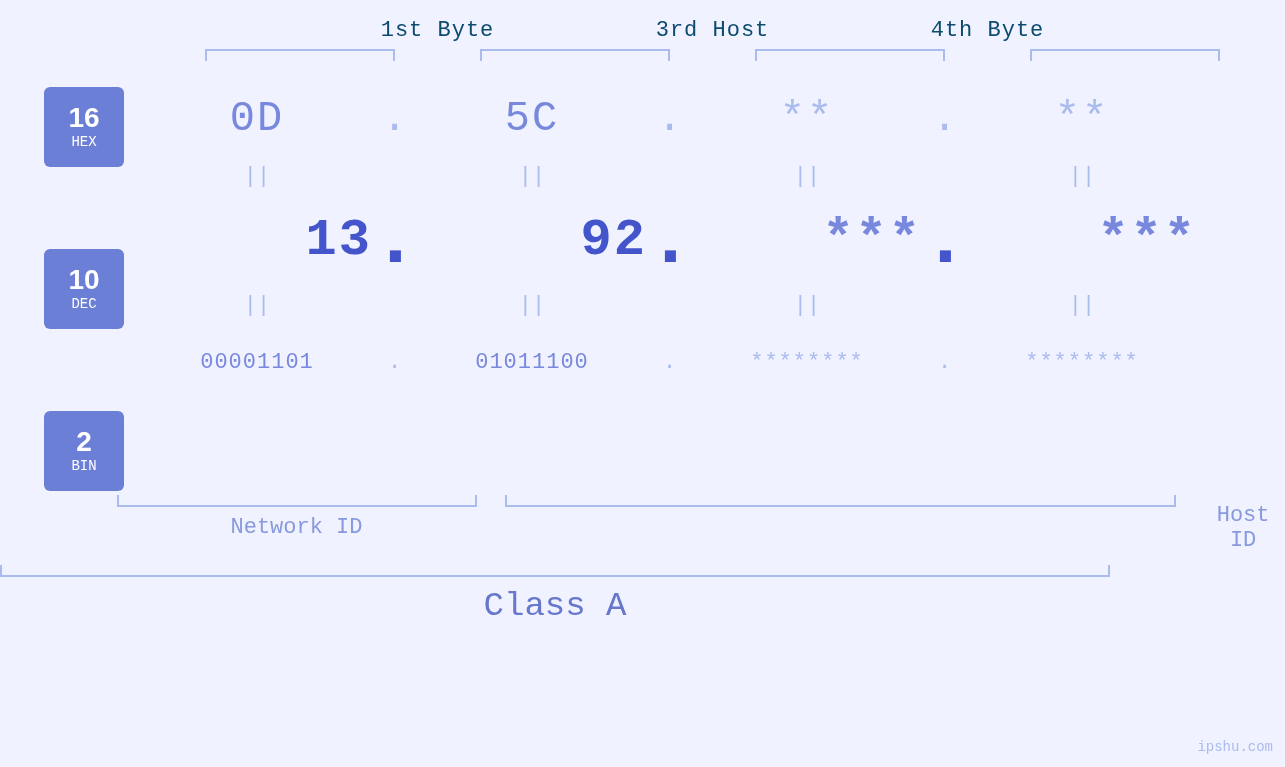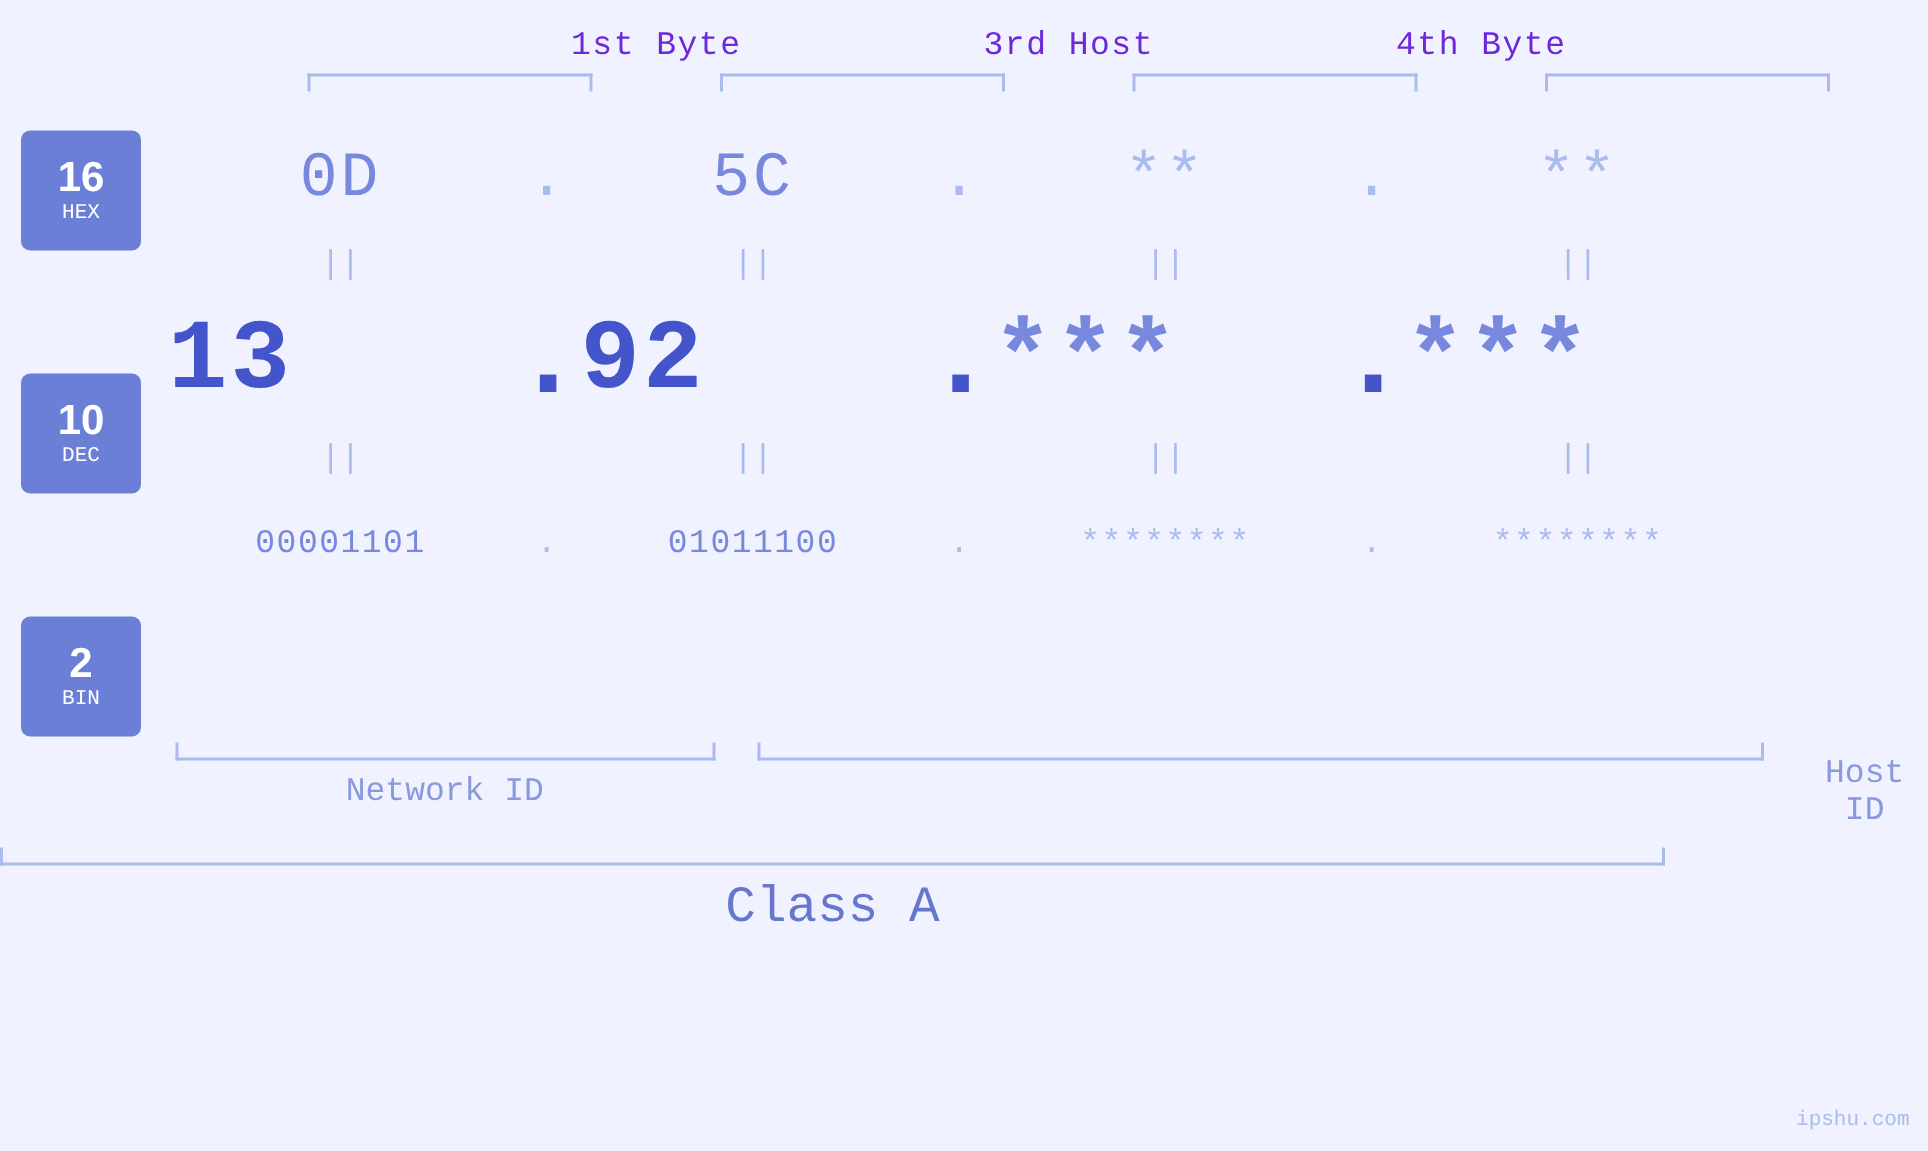--- a/index.html
+++ b/index.html
@@ -31,21 +31,21 @@
       display: flex;
       justify-content: center;
       width: 100%;
       margin-top: 18px;
       padding-left: 140px;
     }
 
     .byte-header {
       width: 275px;
       text-align: center;
-      color: #6d28d9;
+      color: #0c4a6e;
       font-size: 22px;
       font-family: 'Courier New', Courier, monospace;
       letter-spacing: 1px;
     }
 
     
     .brackets-row {
       display: flex;
       justify-content: center;
       width: 100%;
@@ -66,21 +66,21 @@
       border-bottom: none;
     }
 
     
     .main-area {
       display: flex;
       flex-direction: row;
       align-items: flex-start;
       margin-top: 18px;
       width: 100%;
-      padding-left: 14px;
+      padding-left: 44px;
     }
 
     
     .base-labels {
       display: flex;
       flex-direction: column;
       gap: 0px;
       margin-right: 18px;
       margin-top: 8px;
     }
@@ -168,23 +168,23 @@
 
     
     .dec-row {
       display: flex;
       align-items: center;
       height: 95px;
     }
 
     .dec-value {
       width: 230px;
-      text-align: left;
+      text-align: right;
       color: #4455cc;
-      font-size: 66px;
+      font-size: 52px;
       font-weight: bold;
       font-family: 'Courier New', Courier, monospace;
       letter-spacing: 2px;
     }
 
     .dec-dot {
       width: 45px;
       text-align: center;
       color: #4455cc;
       font-size: 78px;

